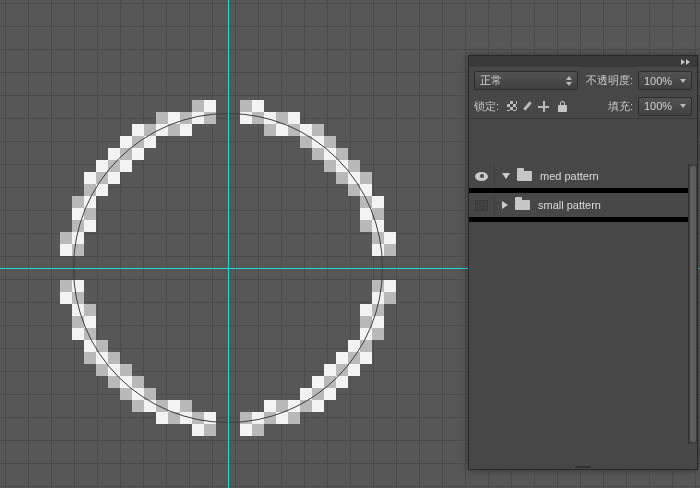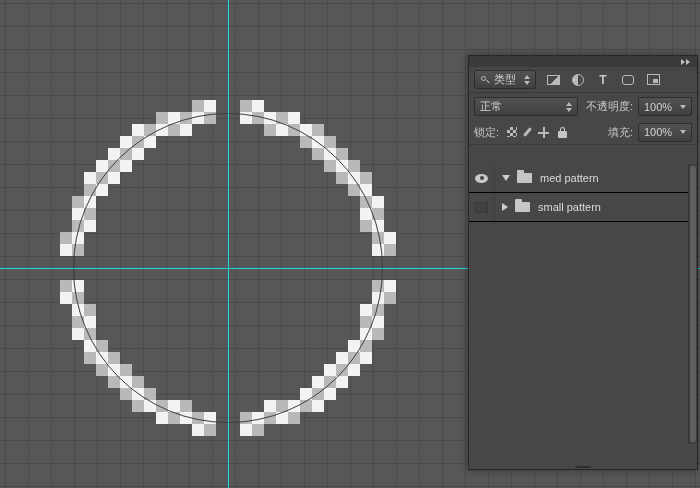--- a/index.html
+++ b/index.html
@@ -65,21 +65,21 @@
     background-size:6px 6px;background-position:0 0,3px 3px}
   .brush{width:3px;height:10px;background:#b9b9b9;transform:rotate(40deg);border-radius:1px}
   .move{position:relative;width:11px;height:11px}
   .move::before{content:'';position:absolute;left:0;top:5px;width:11px;height:2px;background:#b9b9b9}
   .move::after{content:'';position:absolute;left:5px;top:0;width:2px;height:11px;background:#b9b9b9}
   .lockicon{position:relative;width:9px;height:7px;background:#c6c6c6;border-radius:1px;margin-top:4px}
   .lockicon::before{content:'';position:absolute;top:-4px;left:1.5px;width:5px;height:5px;border:1px solid #c6c6c6;
     border-bottom:none;border-radius:3px 3px 0 0;box-sizing:border-box}
 
   .p-list{position:absolute;top:108px;left:0;right:8px}
-  .lrow{height:29px;display:flex;align-items:center;border-bottom:1px solid #000000;box-sizing:border-box;cursor:pointer}
+  .lrow{height:29px;display:flex;align-items:center;border-bottom:5px solid #000000;box-sizing:border-box;cursor:pointer}
   .lrow.sel{background:#5a646e}
   .eyecol{width:25px;align-self:stretch;border-right:1px solid #3e3e3e;display:flex;align-items:center;justify-content:center;flex:none;cursor:pointer}
   .eye{width:13px;height:9px;background:#c9c9c9;border-radius:50%;position:relative}
   .eye::after{content:'';position:absolute;left:4.5px;top:2.5px;width:4px;height:4px;border-radius:50%;background:#454545}
   .eyebox{width:13px;height:11px;background:#414141;border:1px solid #383838;box-sizing:border-box}
   .disc{margin-left:7px;flex:none}
   .disc.open{width:0;height:0;border-left:4px solid transparent;border-right:4px solid transparent;border-top:6px solid #cccccc}
   .disc.closed{width:0;height:0;border-top:4px solid transparent;border-bottom:4px solid transparent;border-left:6px solid #cccccc}
   .folder{width:15px;height:10px;background:#c6c6c6;border-radius:1px;position:relative;flex:none}
   .folder.inrow{margin-left:7px}
@@ -280,43 +280,20 @@
   <div class="panel">
 
     <div class="p-topbar">
       <span class="collapse">
           <i class="tr"></i>
           <i class="tr"></i>
         </span>
     </div>
 
 
-    <div class="p-filter">
-      <span class="combo combo-type">
-        <span class="mag"></span>
-        <span class="combo-text">类型</span>
-        <span class="ud">
-            <i class="up"></i>
-            <i class="dn"></i>
-          </span>
-      </span>
-      <span class="ficon">
-          <span class="pic"></span>
-        </span>
-      <span class="ficon">
-          <span class="halfc"></span>
-        </span>
-      <span class="ficon tchar">T</span>
-      <span class="ficon">
-          <span class="shapebox"></span>
-        </span>
-      <span class="ficon">
-          <span class="smartbox"></span>
-        </span>
-    </div>
 
     <div class="p-blend">
       <span class="combo combo-blend">
         <span class="combo-text">正常</span>
         <span class="ud">
             <i class="up"></i>
             <i class="dn"></i>
           </span>
       </span>
       <span class="plabel ml10" style="margin-left:auto">不透明度:</span>

